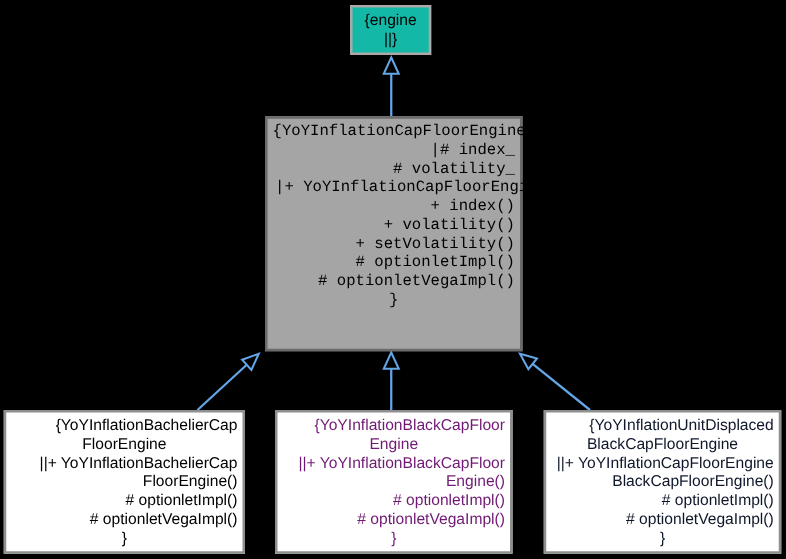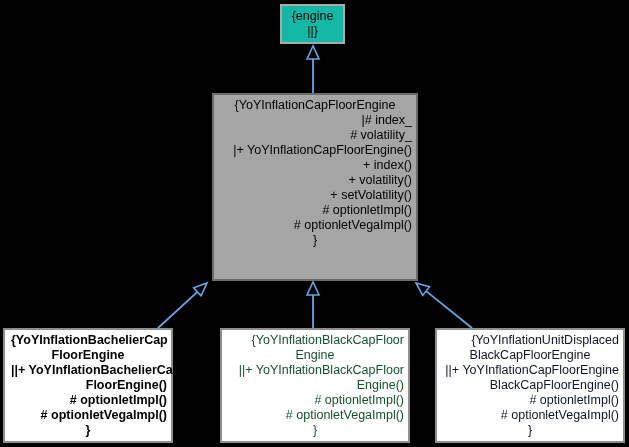--- a/index.html
+++ b/index.html
@@ -39,21 +39,21 @@
     white-space: nowrap;
     text-align: right;
     padding-left: 2px;
   }
   .node-line.center {
     text-align: center;
     padding-left: 0;
   }
   #node-engine          { left: 280px; top: 4px;   width: 65px;  height: 40px; }
   #node-capfloorengine  { left: 212px; top: 93px;  width: 206px; height: 188px; }
-  #node-bachelier       { left: 3px;   top: 328px; width: 170px; height: 115px; font-weight: bold; }
+  #node-bachelier       { left: 3px;   top: 328px; width: 193px; height: 115px; }
   #node-black           { left: 220px; top: 328px; width: 190px; height: 115px; }
   #node-unitdisplaced   { left: 435px; top: 328px; width: 190px; height: 115px; }
 </style>
 </head>
 <body style="background: rgb(0, 0, 0);">
 
 <div class="canvas">
 
   <svg class="edges-layer" width="629" height="447" viewBox="0 0 629 447">
 
@@ -76,21 +76,21 @@
       <line x1="472" y1="328" x2="426.1" y2="291.1" stroke-width="1.8" stroke="#63a7e8" fill="none"></line>
       <polygon points="416,283 429.6,286.8 422.7,295.4" stroke-width="1.6" stroke="#63a7e8" fill="#000000"></polygon>
     </g>
   </svg>
 
   <div id="node-engine" class="class-node" style="background: #14b8a6; border-color: rgb(169, 169, 169); color: rgb(0, 0, 0);">
       <div class="node-line center">{engine</div>
       <div class="node-line center">||}</div>
     </div>
 
-  <div id="node-capfloorengine" class="class-node" style="background: rgb(165, 165, 165); border-color: rgb(107, 107, 107); color: rgb(0, 0, 0);">
+  <div id="node-capfloorengine" class="class-node" style="background: rgb(165, 165, 165); border-color: rgb(107, 107, 107); color: rgb(0, 0, 0); font-family: Liberation Mono, monospace;">
       <div class="node-line center">{YoYInflationCapFloorEngine</div>
       <div class="node-line">|# index_</div>
       <div class="node-line"># volatility_</div>
       <div class="node-line">|+ YoYInflationCapFloorEngine()</div>
       <div class="node-line">+ index()</div>
       <div class="node-line">+ volatility()</div>
       <div class="node-line">+ setVolatility()</div>
       <div class="node-line"># optionletImpl()</div>
       <div class="node-line"># optionletVegaImpl()</div>
       <div class="node-line center">}</div>
@@ -99,21 +99,21 @@
   <div id="node-bachelier" class="class-node" style="background: rgb(255, 255, 255); border-color: rgb(143, 143, 143); color: rgb(0, 0, 0);">
       <div class="node-line">{YoYInflationBachelierCap</div>
       <div class="node-line center">FloorEngine</div>
       <div class="node-line">||+ YoYInflationBachelierCap</div>
       <div class="node-line">FloorEngine()</div>
       <div class="node-line"># optionletImpl()</div>
       <div class="node-line"># optionletVegaImpl()</div>
       <div class="node-line center">}</div>
     </div>
 
-  <div id="node-black" class="class-node" style="background: rgb(255, 255, 255); border-color: rgb(143, 143, 143); color: #14532d;">
+  <div id="node-black" class="class-node" style="background: rgb(255, 255, 255); border-color: rgb(143, 143, 143); color: #701a75;">
       <div class="node-line">{YoYInflationBlackCapFloor</div>
       <div class="node-line center">Engine</div>
       <div class="node-line">||+ YoYInflationBlackCapFloor</div>
       <div class="node-line">Engine()</div>
       <div class="node-line"># optionletImpl()</div>
       <div class="node-line"># optionletVegaImpl()</div>
       <div class="node-line center">}</div>
     </div>
 
   <div id="node-unitdisplaced" class="class-node" style="background: rgb(255, 255, 255); border-color: rgb(143, 143, 143); color: #0f172a;">

